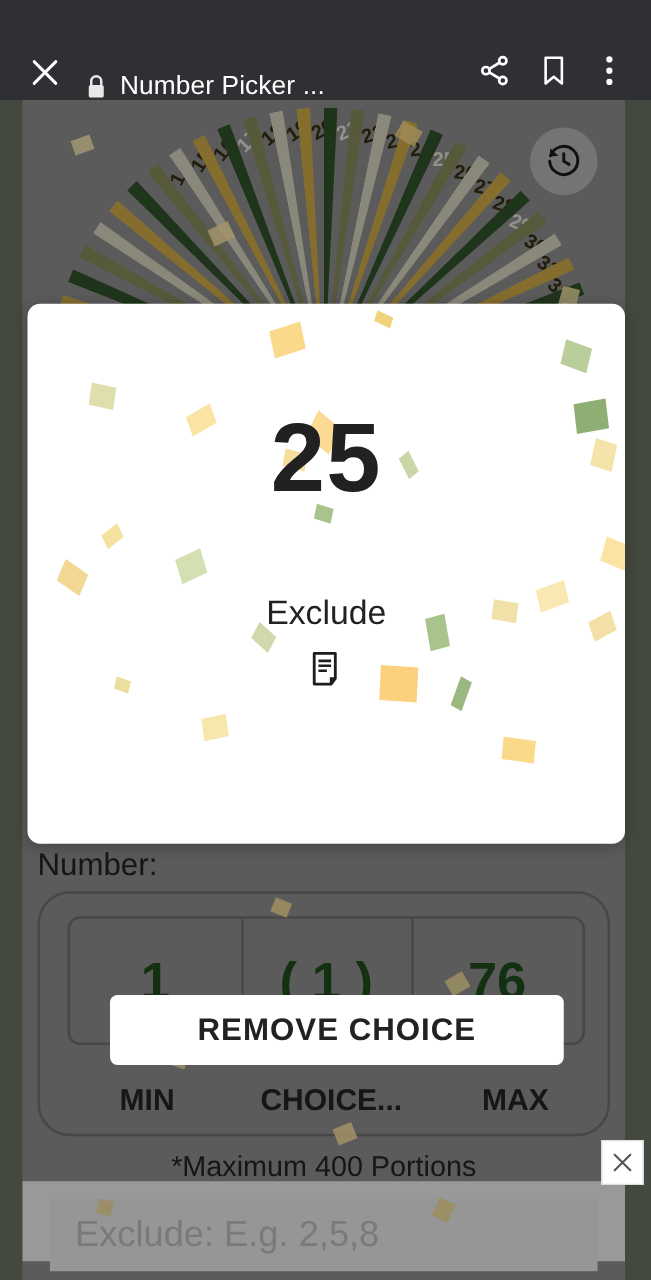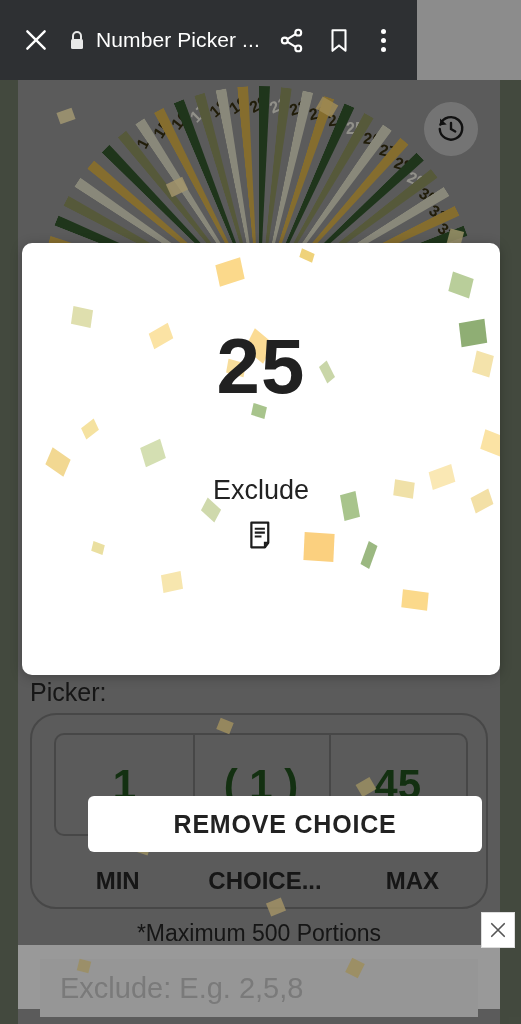--- a/index.html
+++ b/index.html
@@ -6,22 +6,22 @@
   html, body {
     width: 521px; height: 1024px;
     font-family: "Liberation Sans", sans-serif;
     background: #8c8c8c;
     overflow: hidden;
   }
   #app { position: relative; width: 521px; height: 1024px; overflow: hidden; }
 
   
   .cct-bar {
-    position: absolute; left: 0; top: 0; width: 417px; height: 80px;
-    background: #2e3033; display: flex; align-items: center; padding: 0 14px;
+    position: absolute; left: 0; top: 0; width: 521px; height: 80px;
+    background: #2e3033; display: flex; align-items: flex-end; padding: 0 14px;
   }
   .cct-close { width: 44px; height: 44px; display: flex; align-items: center;
     justify-content: center; flex: 0 0 auto; }
   .cct-lock { width: 30px; display: flex; align-items: center; justify-content: center;
     flex: 0 0 auto; margin-left: 4px; }
   .cct-titles { flex: 1 1 auto; min-width: 0; margin-left: 4px; line-height: 1.05; }
   .cct-title { color: #ffffff; font-size: 21px; white-space: nowrap;
     overflow: hidden; text-overflow: clip; letter-spacing: .1px; }
   .cct-host { color: #d6d7d8; font-size: 15px; margin-top: 3px; white-space: nowrap; }
   .cct-icon { width: 48px; height: 48px; display: flex; align-items: center;
@@ -99,21 +99,21 @@
     display: flex; justify-content: center; }
 
   .confetti { position: absolute; inset: 0; pointer-events: none; }
   .cf { position: absolute; }
 
   
   .btn-done { position: absolute; left: 88px; top: 716px; width: 346px; height: 57px;
     background: #f5b324; border-radius: 4px; display: flex; align-items: center;
     justify-content: center; color: #fff; font-size: 26px; font-weight: 700;
     letter-spacing: 1.2px; }
-  .btn-remove { position: absolute; left: 88px; top: 796px; width: 394px; height: 56px;
+  .btn-remove { position: absolute; left: 88px; top: 796px; width: 363px; height: 56px;
     background: #ffffff; border-radius: 6px; display: flex; align-items: center;
     justify-content: center; color: #222; font-size: 25px; font-weight: 700;
     letter-spacing: .8px; }
 
   .close-float { position: absolute; right: 6px; top: 912px; width: 34px; height: 36px;
     background: #fff; display: flex; align-items: center; justify-content: center;
     border: 1px solid #ddd; }
 </style>
 </head>
 <body>
@@ -426,36 +426,36 @@
       </div>
 
       <div class="history-btn">
         <svg width="30" height="30" viewBox="0 0 24 24">
           <path d="M3.5 8.5 A9 9 0 1 1 3 12" stroke="#1a1a1a" stroke-width="1.9" fill="none" stroke-linecap="round"></path>
           <path d="M3.2 3.6 L3.4 8.9 L8.6 8.4 Z" fill="#1a1a1a"></path>
           <path d="M12 7.2 V12 L15.4 14" stroke="#1a1a1a" stroke-width="1.9" fill="none" stroke-linecap="round"></path>
         </svg>
       </div>
 
-      <div class="input-label">Picker:</div>
+      <div class="input-label">Number:</div>
 
       <div class="range-box">
         <div class="rb-inner">
           <div class="rb-cell">1</div>
           <div class="rb-cell">( 1 )</div>
-          <div class="rb-cell">45</div>
+          <div class="rb-cell">76</div>
         </div>
         <div class="rb-foot">
           <div>MIN</div>
           <div>CHOICE...</div>
           <div>MAX</div>
         </div>
       </div>
 
-      <div class="max-note">*Maximum 500 Portions</div>
+      <div class="max-note">*Maximum 400 Portions</div>
 
       <div class="exclude-area">
         <div class="exclude-input">Exclude: E.g. 2,5,8</div>
       </div>
     <div class="cf" style="position: absolute; left: 40px; top: 30px; width: 16px; height: 12px; background: rgb(246, 229, 173); opacity: 0.85; transform: rotate(-20deg);"></div>
         <div class="cf" style="position: absolute; left: 300px; top: 20px; width: 18px; height: 14px; background: rgb(241, 210, 131); opacity: 0.85; transform: rotate(30deg);"></div>
         <div class="cf" style="position: absolute; left: 430px; top: 150px; width: 14px; height: 18px; background: rgb(239, 224, 162); opacity: 0.85; transform: rotate(15deg);"></div>
         <div class="cf" style="position: absolute; left: 150px; top: 100px; width: 18px; height: 14px; background: rgb(247, 226, 162); opacity: 0.85; transform: rotate(-25deg);"></div>
         <div class="cf" style="position: absolute; left: 260px; top: 360px; width: 16px; height: 14px; background: rgb(243, 218, 160); opacity: 0.85; transform: rotate(20deg);"></div>
         <div class="cf" style="position: absolute; left: 90px; top: 420px; width: 14px; height: 12px; background: rgb(232, 220, 160); opacity: 0.85; transform: rotate(-15deg);"></div>

